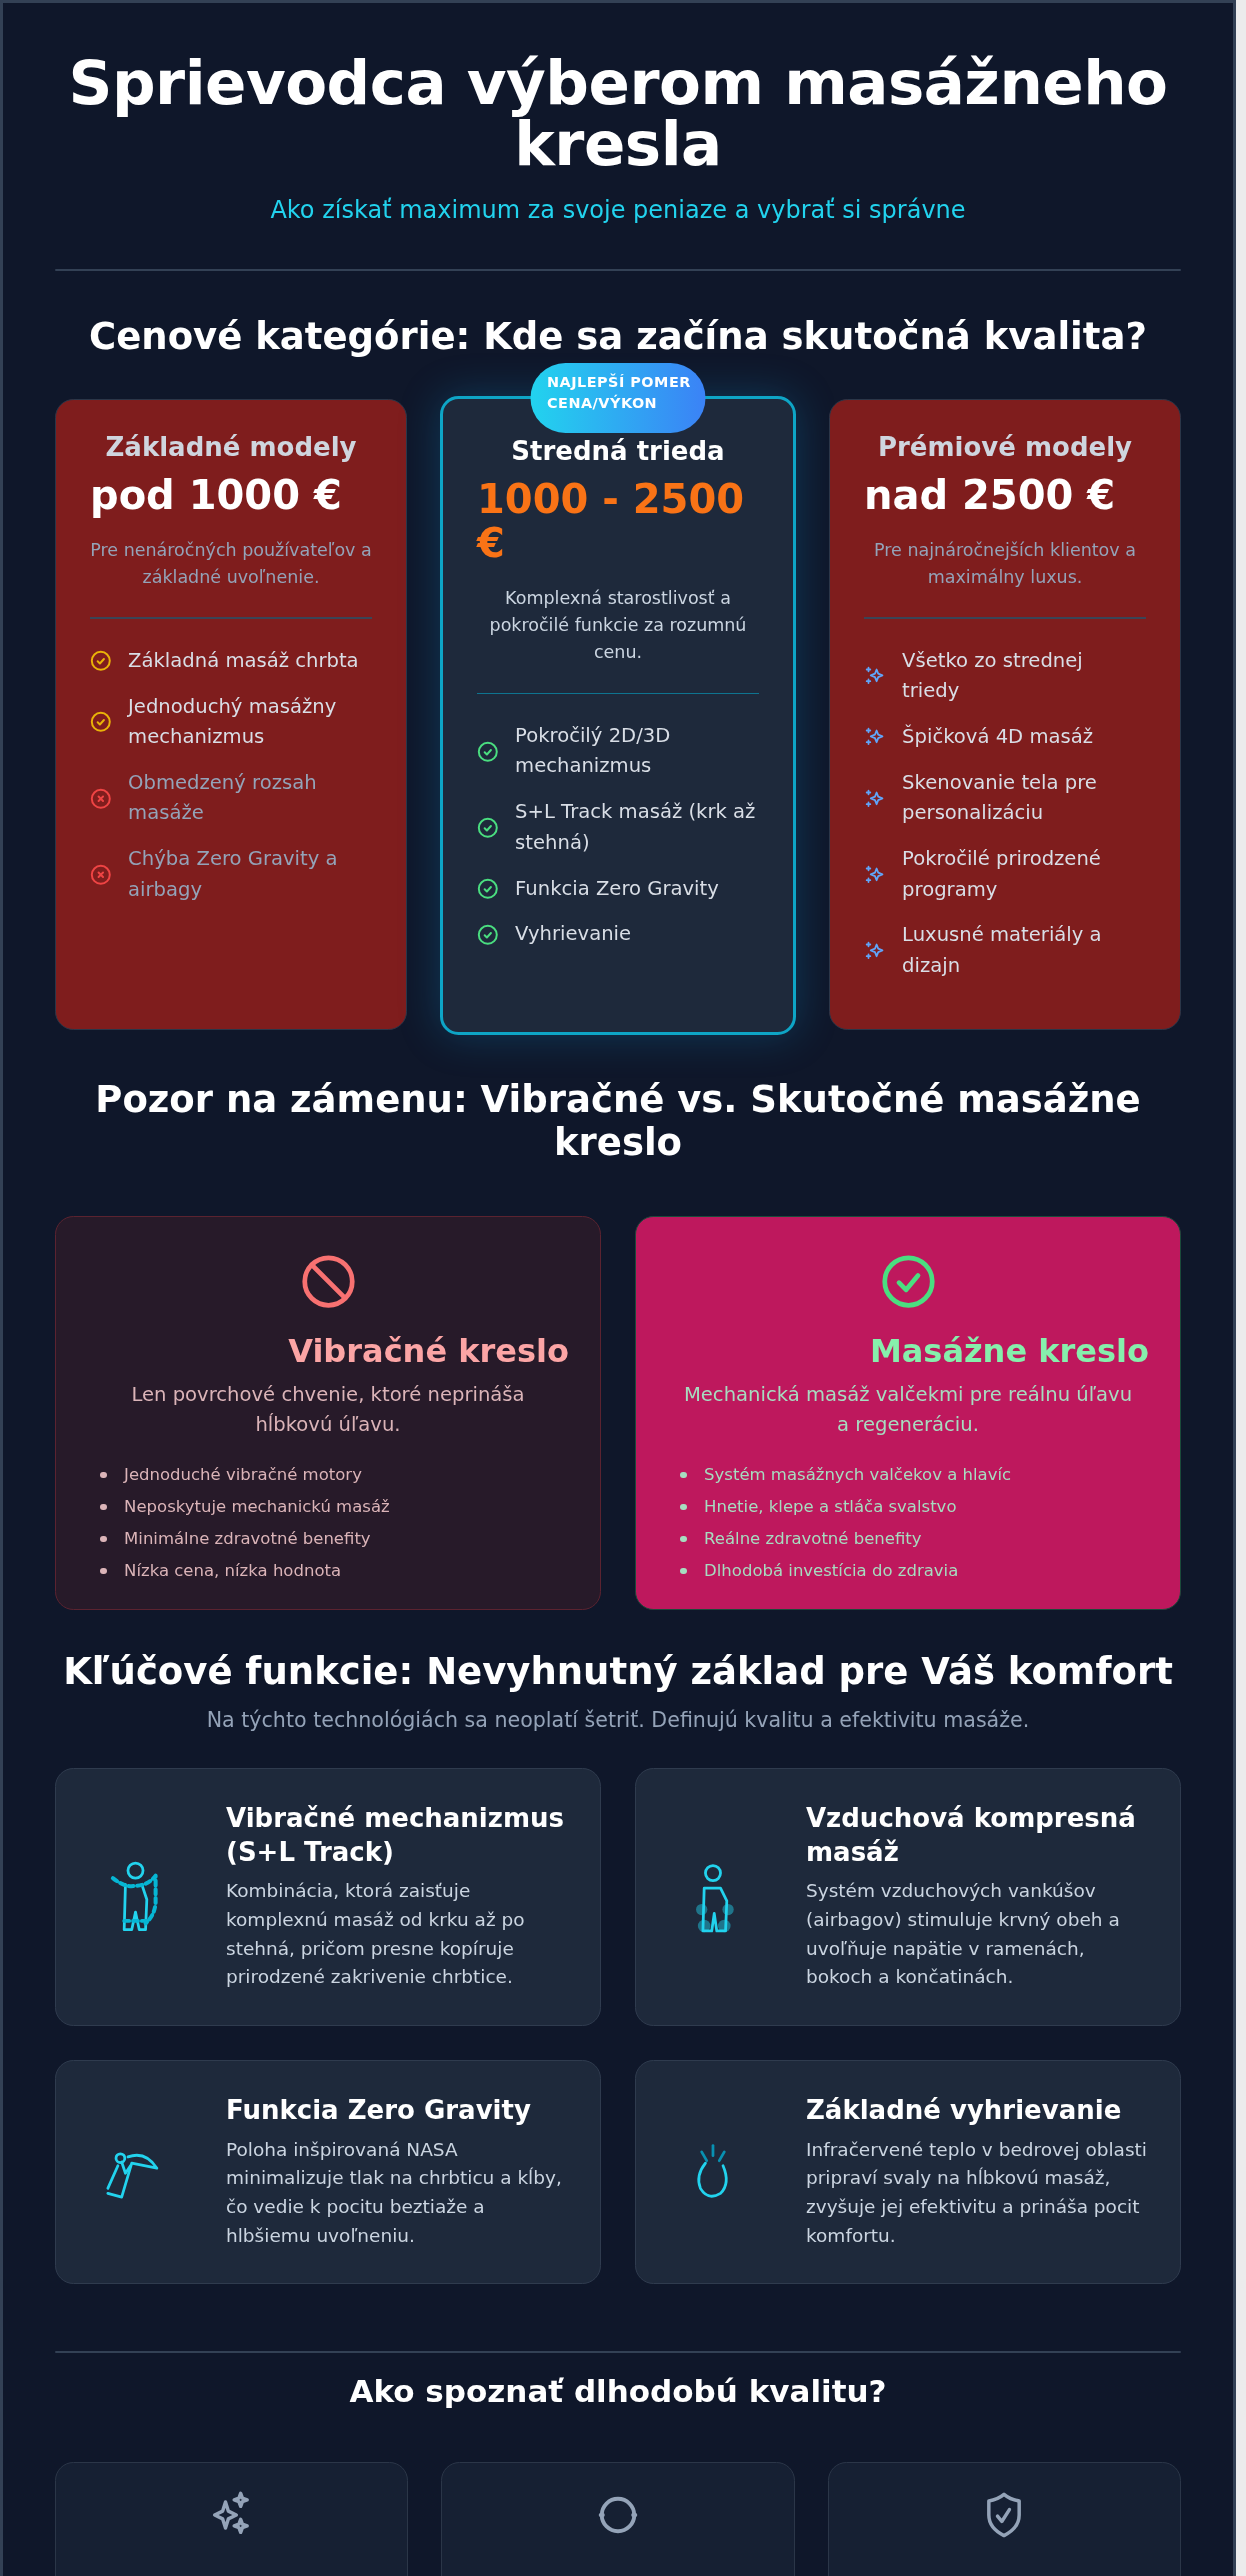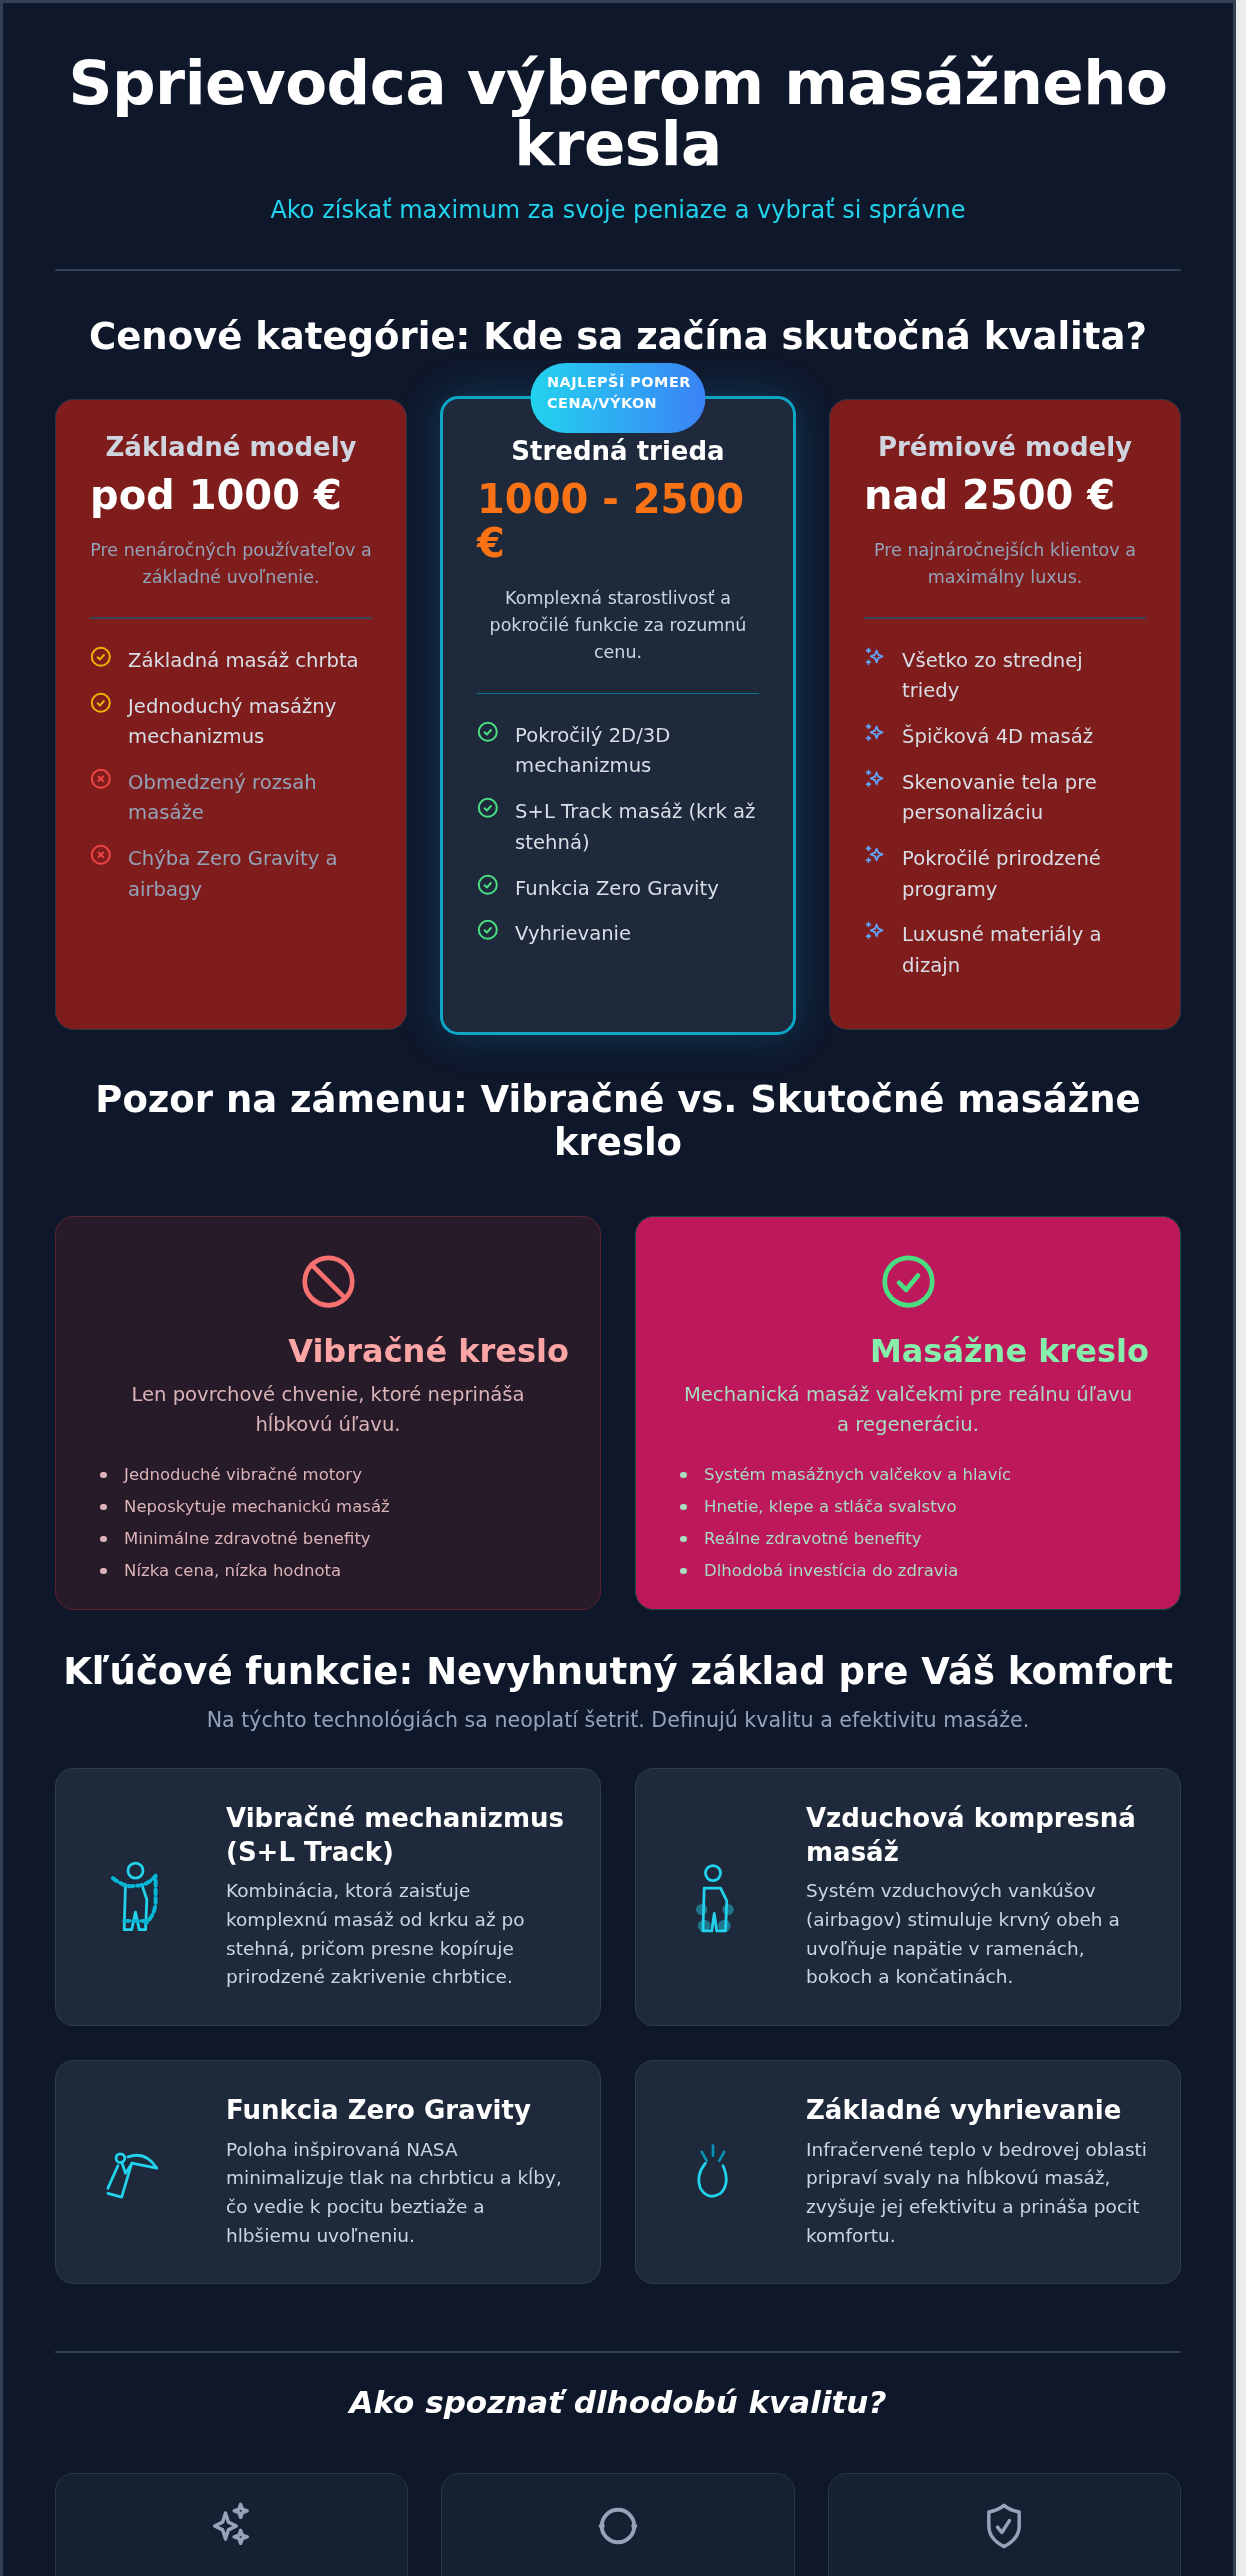--- a/index.html
+++ b/index.html
@@ -31,21 +31,21 @@
     box-shadow: 0 0 41px rgba(14,165,233,0.25); margin-top: -3.1px; min-height: 639px;
   }
   .pcard .name { font-size: 26px; font-weight: 700; color: #cfd5de; text-align: center; }
   .pcard.featured .name { color: #ffffff; }
   .pcard .price { font-size: 40px; font-weight: 700; color: #ffffff; text-align: left; margin-top: 10.3px; line-height: 1.1; }
   .pcard.featured .price { color: #f97316; }
   .pcard .desc { font-size: 17.5px; color: #94a3b8; text-align: center; margin-top: 20.6px; line-height: 1.55; }
   .pcard.featured .desc { color: #cbd5e1; }
   .pcard .sep { height: 1.5px; background: #3a4557; margin: 26px 0 27px; }
   .pcard.featured .sep { background: #0e7490; }
-  .feat { display: flex; gap: 16.5px; font-size: 19.6px; line-height: 1.55; margin-bottom: 15.5px; color: #d9dee6; }
+  .feat { display: flex; align-items: center; gap: 16.5px; font-size: 19.6px; line-height: 1.55; margin-bottom: 15.5px; color: #d9dee6; }
   .feat.neg { color: #94a3b8; }
   .feat .ic { flex: 0 0 21.6px; width: 21.6px; height: 21.6px; }
   .badge {
     position: absolute; top: -36px; left: 50%; transform: translateX(-50%);
     width: 175px; height: 70px; border-radius: 35px;
     background: linear-gradient(90deg, #22d3ee, #3b82f6);
     padding: 9.3px 0 0 16.5px; font-size: 14.4px; font-weight: 700; color: #ffffff;
     line-height: 1.45; letter-spacing: 0.5px;
   }
 
@@ -314,21 +314,21 @@
       </svg>
       <div>
         <h4>Základné vyhrievanie</h4>
         <p>Infračervené teplo v bedrovej oblasti pripraví svaly na hĺbkovú masáž, zvyšuje jej efektivitu a prináša pocit komfortu.</p>
       </div>
     </div>
   </div>
 
   <div class="hr" style="margin-top:67px"></div>
 
-  <h2 class="section center" style="margin-top:32px; font-size:31px;font-style:italic;">Ako spoznať dlhodobú kvalitu?</h2>
+  <h2 class="section center" style="margin-top:21px; font-size:31px;">Ako spoznať dlhodobú kvalitu?</h2>
   <div class="qgrid">
     <div class="qcard">
       <svg class="qicon" viewBox="0 0 24 24" fill="none" stroke="#94a3b8" stroke-width="1.6" stroke-linejoin="round">
         <path d="M9 6l1.3 4.2L14 12l-3.7 1.8L9 18l-1.3-4.2L4 12l3.7-1.8z"></path>
         <path d="M16 2l.8 2.2L19 5l-2.2.8L16 8l-.8-2.2L13 5l2.2-.8z"></path>
         <path d="M16 14l.8 2.2L19 17l-2.2.8L16 20l-.8-2.2L13 17l2.2-.8z"></path>
       </svg>
 
     </div>
     <div class="qcard">

